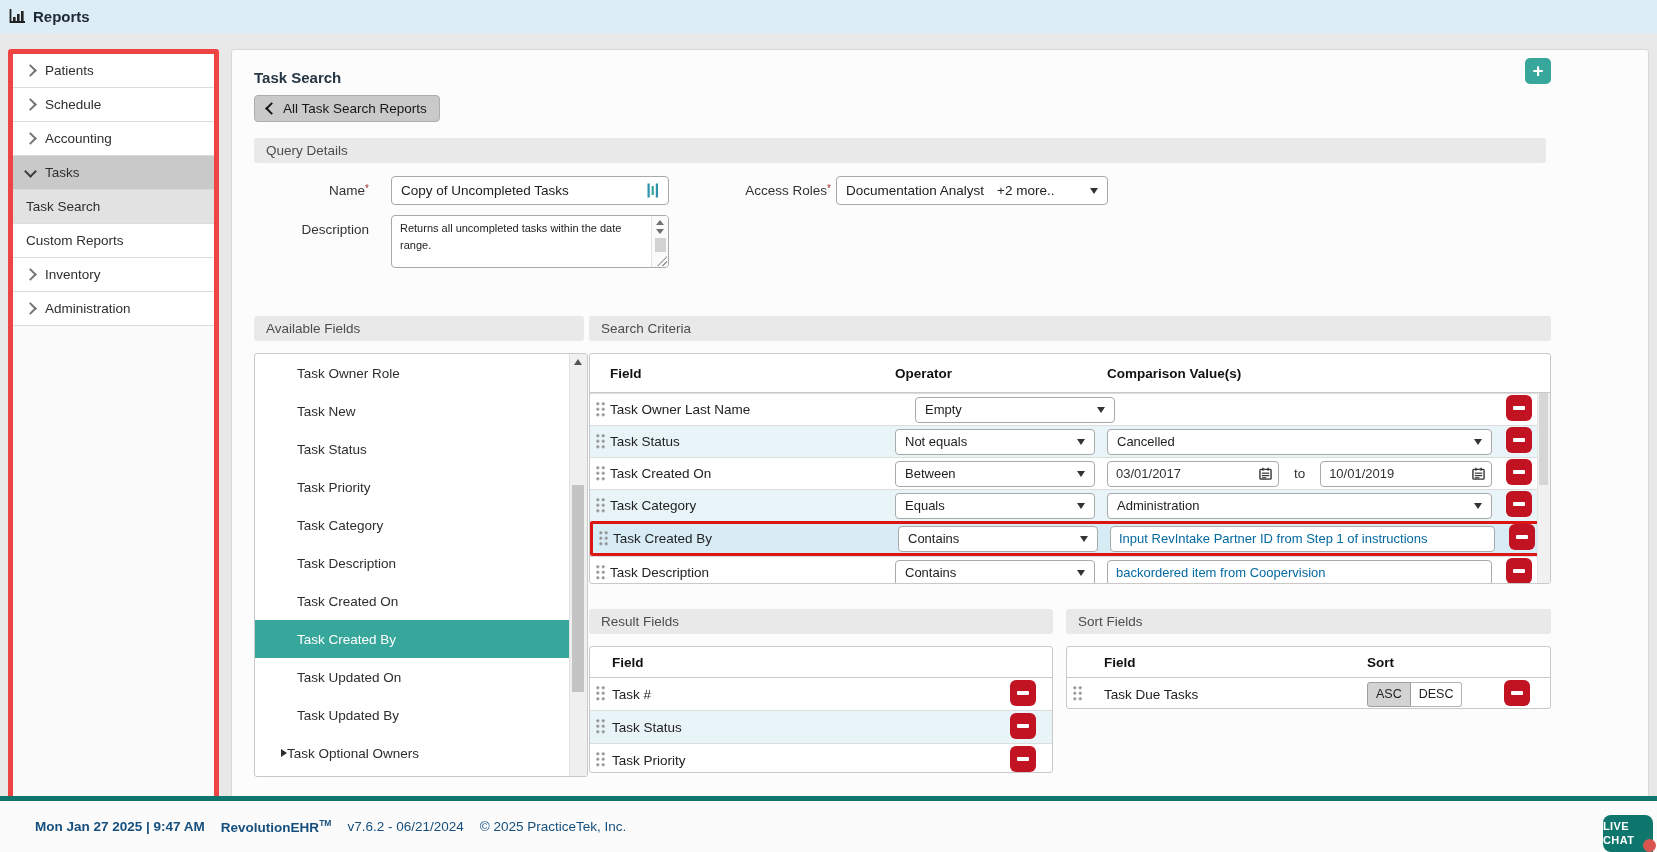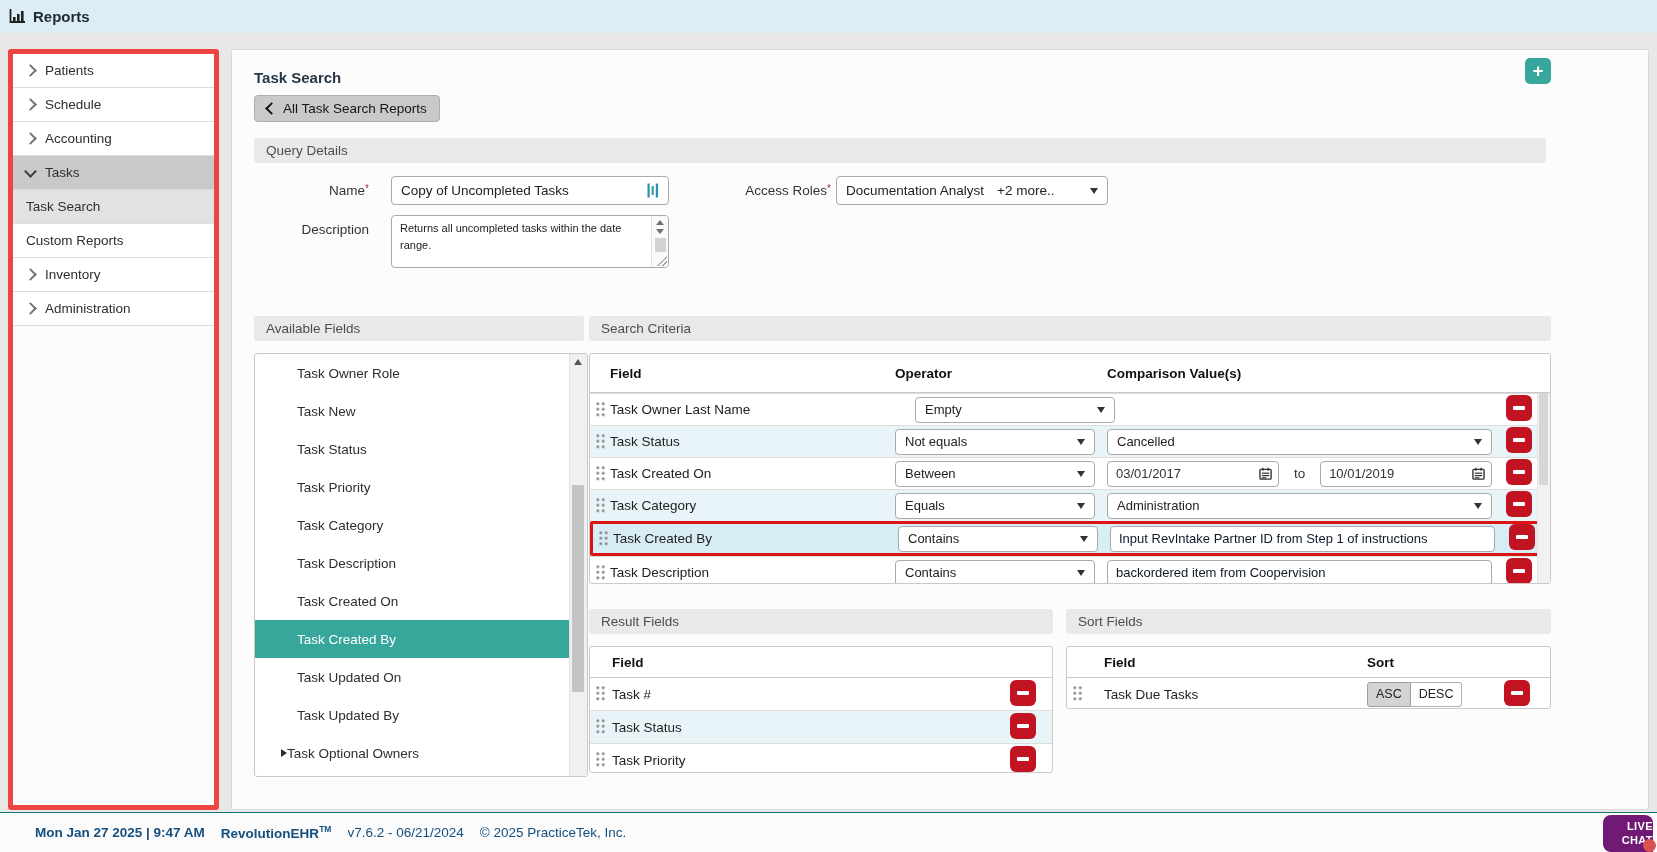--- a/index.html
+++ b/index.html
@@ -92,21 +92,21 @@
   .chead{height:38px;font-weight:bold;color:#111;border-bottom:1px solid #c9c9c9}
   .crow{height:32px;border-top:1px solid #ddd;box-sizing:border-box}
   .crow.shaded{background:#e9f4f9}
   .crow.hl{background:#d8ecf6;border:3px solid #db1414;height:35px;border-radius:2px}
   .cell-handle{display:flex;align-items:center}
   .handle{width:11px;height:16px;margin-left:6px;cursor:grab;
     background:radial-gradient(circle,#898989 1.4px,transparent 1.5px);
     background-size:5.5px 5.5px;background-position:-1px -1px}
   .col-field{color:#222}
   .vinput{width:385px;height:26px;box-sizing:border-box;border:1px solid #a9a9a9;border-radius:4px;
-    padding:0 8px;font-size:13px;font-family:inherit;color:#0f172a;background:#fff}
+    padding:0 8px;font-size:13px;font-family:inherit;color:#0369a1;background:#fff}
   .drange{display:flex;align-items:center;gap:15px;width:385px}
   .dinput{flex:1;height:26px;border:1px solid #a9a9a9;border-radius:4px;display:flex;align-items:center;
     justify-content:space-between;padding:0 6px 0 8px;font-size:13px;background:#fff;
     box-sizing:border-box;cursor:text}
   .cal{display:flex;align-items:center;cursor:pointer}
   .minus-btn{width:26px;height:26px;background:#c11322;border:none;border-radius:6px;position:relative;
     cursor:pointer;padding:0;flex:none}
   .minus-btn::after{content:"";position:absolute;left:7px;top:11px;width:12px;height:4px;
     background:#fff;border-radius:1px}
   .ct-scroll{position:absolute;top:39px;right:0;bottom:0;width:12px;background:#f1f1f1;
@@ -121,29 +121,29 @@
   #tbl-sort{left:834px;top:596px;width:485px;height:63px}
   .shead,.srow{display:grid;grid-template-columns:37px 263px 137px 48px;align-items:center}
   .shead{height:30px;font-weight:bold;color:#111;border-bottom:1px solid #c9c9c9}
   .srow{height:32px}
   .toggle{display:flex}
   .tbtn{height:25px;padding:0 8px;font-size:12.5px;display:flex;align-items:center;cursor:pointer;
     border:1px solid #b3b3b3;background:#fff;color:#222;font-family:inherit}
   .tbtn.active{background:#d3d3d3;border-color:#9e9e9e;border-radius:3px 0 0 3px}
   .tbtn.inactive{border-left:none;border-radius:0 3px 3px 0}
   
-  .footer{position:absolute;left:0;right:0;bottom:0;height:40px;background:#fbfbfb;
-    border-top:1px solid #0f766e;display:flex;align-items:center;padding-left:35px;gap:16px;
+  .footer{position:absolute;left:0;right:0;bottom:0;height:56px;background:#fbfbfb;
+    border-top:5px solid #0f766e;display:flex;align-items:center;padding-left:35px;gap:16px;
     color:#164f7d;font-size:13.5px;box-sizing:border-box}
   .f-dt,.f-brand{font-weight:bold}
   .f-brand sup{font-size:8.5px}
   
-  .livechat{position:absolute;right:4px;bottom:0;width:50px;height:37px;background:#701a75;
+  .livechat{position:absolute;right:4px;bottom:0;width:50px;height:37px;background:#0f766e;
     border-radius:8px 8px 0 8px;color:#fff;font-size:11px;font-weight:bold;letter-spacing:.4px;
-    display:flex;flex-direction:column;align-items:flex-end;justify-content:center;line-height:1.25;
+    display:flex;flex-direction:column;align-items:flex-start;justify-content:center;line-height:1.25;
     cursor:pointer;z-index:5}
   .lc-dot{position:absolute;right:-3px;bottom:0;width:13px;height:13px;border-radius:50%;
     background:#d9534f}
 </style>
 </head>
 <body>
 
 <div class="topbar">
   <span style="display:flex">
     <svg width="17" height="15" viewBox="0 0 17 15">

